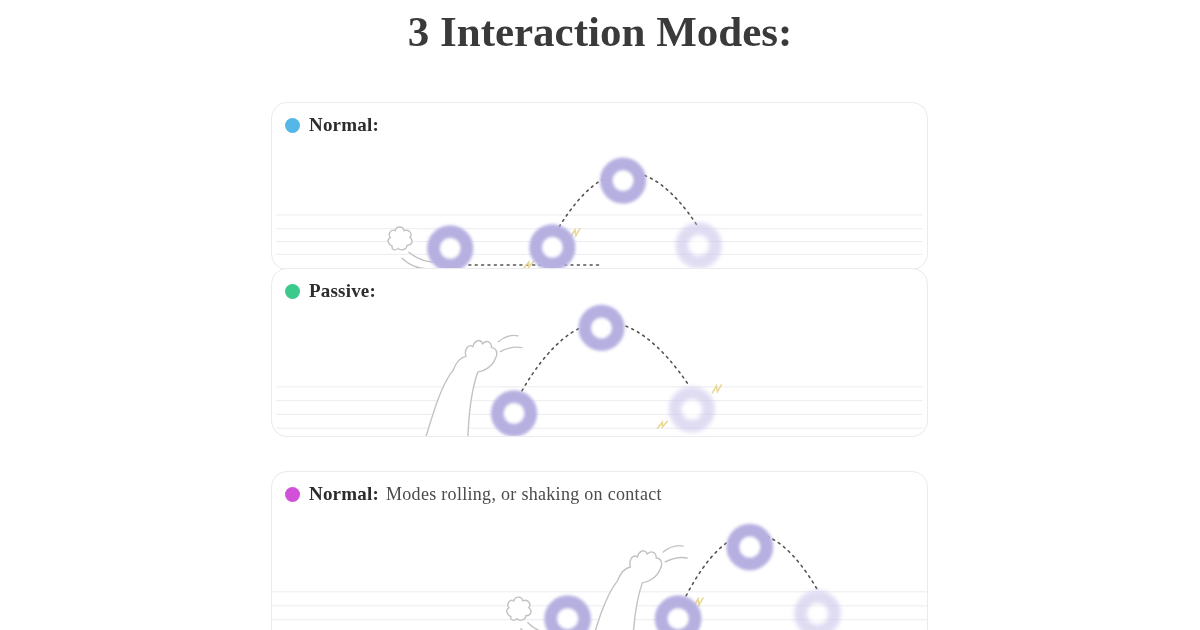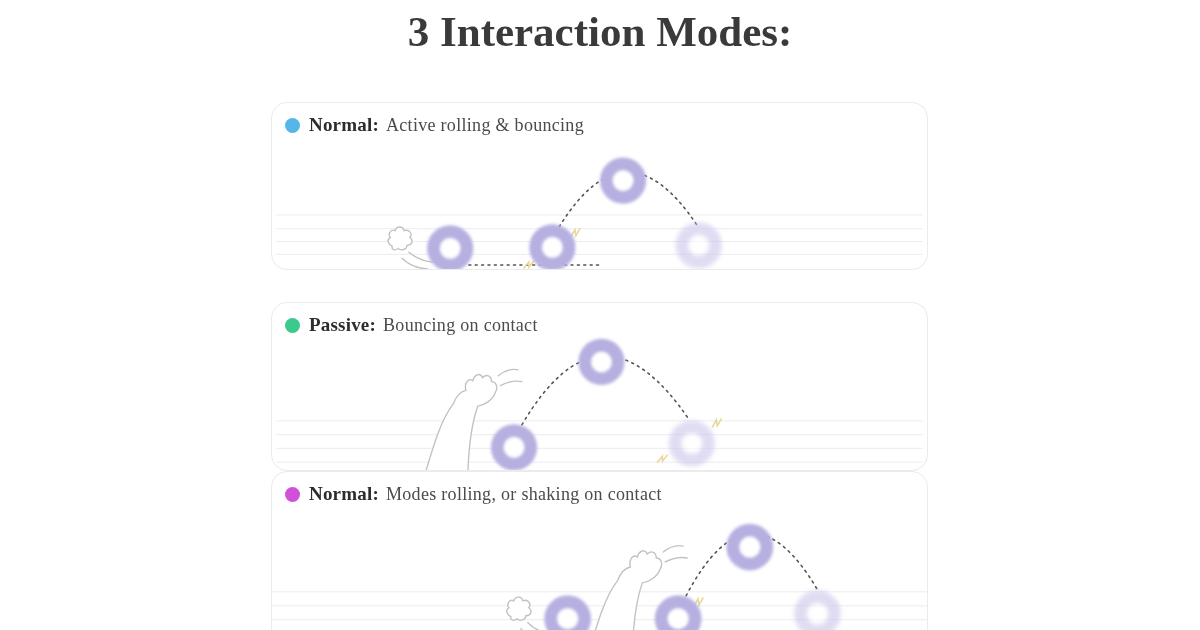--- a/index.html
+++ b/index.html
@@ -11,21 +11,21 @@
   .page-title{
     position:absolute;top:-9px;left:50%;transform:translateX(-50%);
     margin:0;white-space:nowrap;font-size:43px;font-weight:800;
     color:#3a3a3a;letter-spacing:0px;
   }
   .panel{
     position:absolute;left:0;width:655px;background:#fff;
     border:1.5px solid #eaeaef;border-radius:16px;overflow:hidden;
   }
   .p1{top:86px;height:166px;}
-  .p2{top:286px;height:167px;}
+  .p2{top:252px;height:167px;}
   .p3{top:455px;height:175px;}
   .illus{position:absolute;left:0;top:0;width:100%;height:100%;display:block;}
   .hdr{position:absolute;top:11px;left:13px;display:flex;align-items:center;justify-content:center;}
   .dot{margin-right:9px;flex:0 0 auto;}
   .lbl{font-size:19px;font-weight:700;color:#2d2d2d;letter-spacing:.2px;}
   .desc{font-size:18px;color:#4b4b4b;margin-left:7px;letter-spacing:.3px;}
 </style>
 </head>
 <body>
 
@@ -75,21 +75,20 @@
       <g filter="url(#fadeP1)" opacity="0.55">
         <circle cx="430" cy="145" r="11" fill="#fff"></circle>
         <circle cx="430" cy="145" r="17" fill="none" stroke="#c6c1e9" stroke-width="13"></circle>
       </g>
     </svg>
     <div class="hdr">
       <svg class="dot" width="15" height="15">
         <circle cx="7.5" cy="7.5" r="7.5" fill="#55b6e8"></circle>
       </svg>
       <span class="lbl">Normal:</span>
-      <span class="desc">Active rolling &amp; bouncing</span>
     </div>
   </div>
 
   <div class="panel p2">
     <svg class="illus" viewBox="0 0 658 170">
       <defs>
         <filter id="softP2" x="-40%" y="-40%" width="180%" height="180%">
             <feGaussianBlur stdDeviation="1.4"></feGaussianBlur>
           </filter>
         <filter id="fadeP2" x="-40%" y="-40%" width="180%" height="180%">
@@ -123,21 +122,20 @@
       <g filter="url(#fadeP2)" opacity="0.55">
         <circle cx="423" cy="143" r="11" fill="#fff"></circle>
         <circle cx="423" cy="143" r="17" fill="none" stroke="#c6c1e9" stroke-width="13"></circle>
       </g>
     </svg>
     <div class="hdr">
       <svg class="dot" width="15" height="15">
         <circle cx="7.5" cy="7.5" r="7.5" fill="#3cc98c"></circle>
       </svg>
       <span class="lbl">Passive:</span>
-      <span class="desc">Bouncing on contact</span>
     </div>
   </div>
 
   <div class="panel p3">
     <svg class="illus" viewBox="0 0 658 175">
       <defs>
         <filter id="softP3" x="-40%" y="-40%" width="180%" height="180%">
             <feGaussianBlur stdDeviation="1.4"></feGaussianBlur>
           </filter>
         <filter id="fadeP3" x="-40%" y="-40%" width="180%" height="180%">

